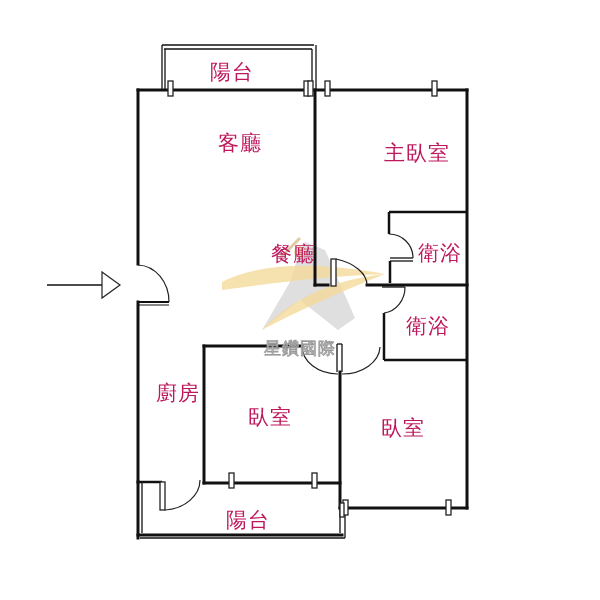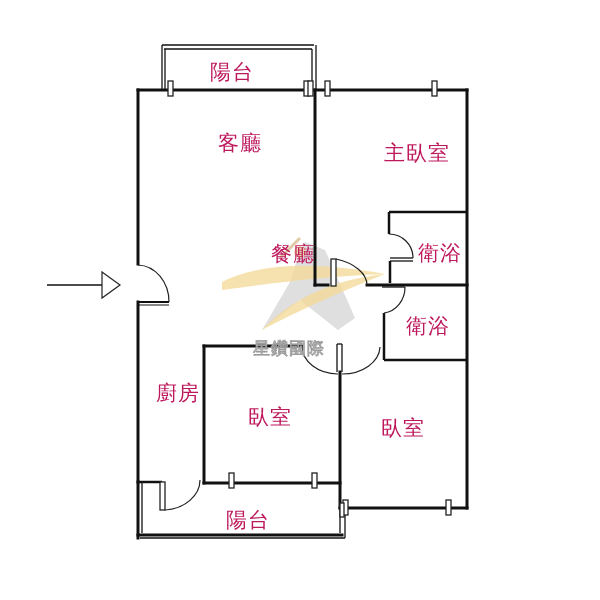--- a/index.html
+++ b/index.html
@@ -126,13 +126,13 @@
 <div class="lbl" style="left:202px; top:129px;margin-left:16px;">客廳</div>
 <div class="lbl" style="left:360px; top:139px;margin-left:24px;">主臥室</div>
 <div class="lbl" style="left:233px; top:240px;margin-left:38px;">餐廳</div>
 <div class="lbl" style="left:418px; top:239px;">衛浴</div>
 <div class="lbl" style="left:406px; top:312px;">衛浴</div>
 <div class="lbl" style="left:156px; top:379px;">廚房</div>
 <div class="lbl" style="left:248px; top:403px;">臥室</div>
 <div class="lbl" style="left:381px; top:414px;">臥室</div>
 <div class="lbl" style="left:226px; top:506px;">陽台</div>
 
-<div class="wm-text" style="left:253px; top:337px;">星鑽國際</div>
+<div class="wm-text" style="left:264px; top:337px;">星鑽國際</div>
 
 </body></html>

